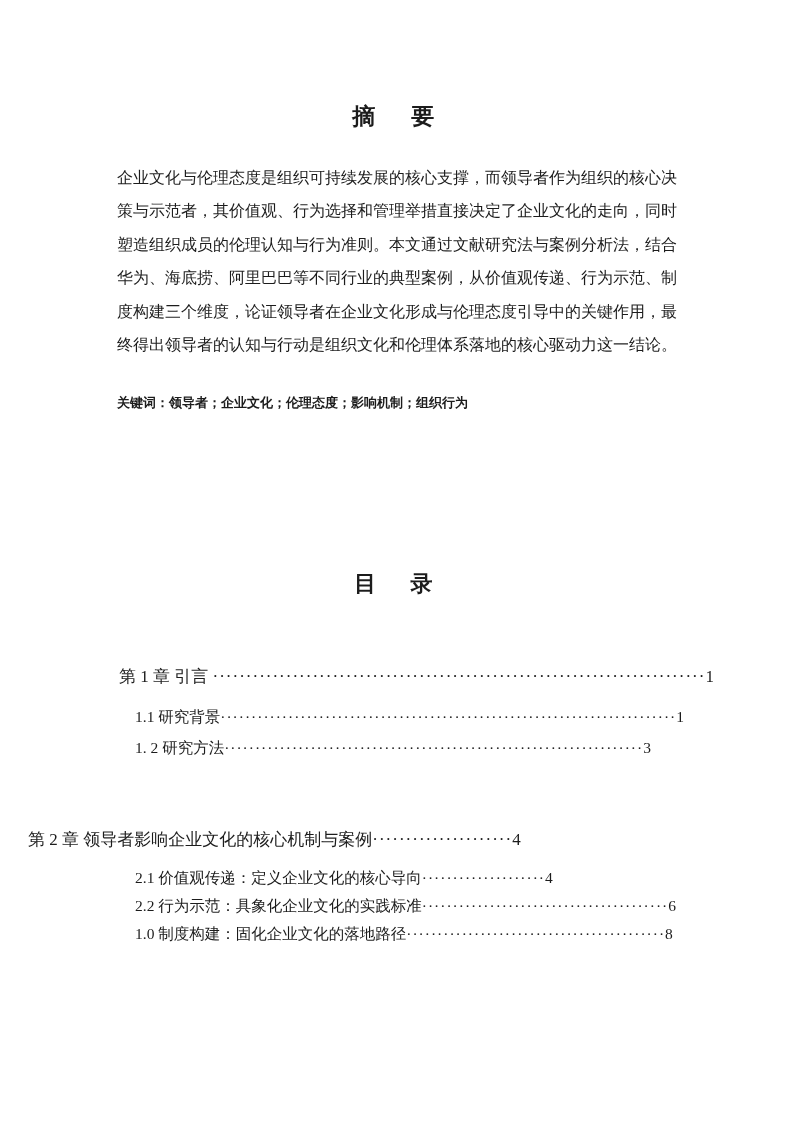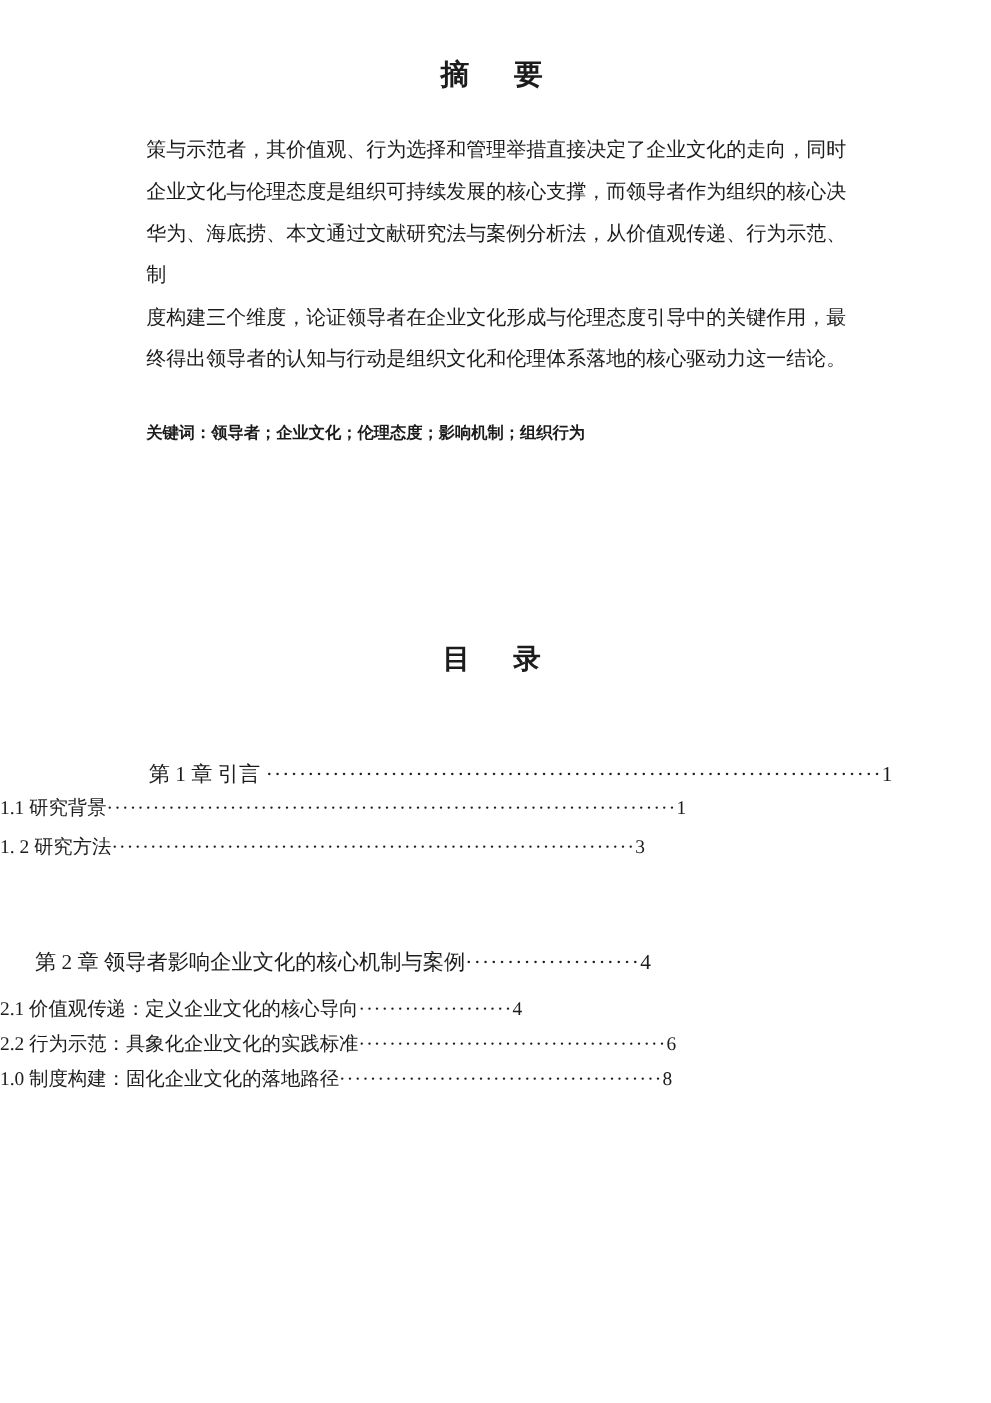--- a/index.html
+++ b/index.html
@@ -6,21 +6,21 @@
   .page {
     position: relative;
     width: 793px;
     height: 1122px;
     background: #ffffff;
     color: #1c1c1c;
     font-family: "Liberation Serif", "DejaVu Serif", serif;
     overflow: hidden;
   }
   .abstract-title {
-    padding-top: 48px;
+    padding-top: 105px;
     text-align: center;
     font-size: 23px;
     line-height: 23px;
     font-weight: bold;
     letter-spacing: 0.28em;
   }
   .abstract-body {
     margin: 33px 0 0 117px;
     width: 560px;
     font-size: 16px;
@@ -47,39 +47,41 @@
     font-weight: bold;
     letter-spacing: 0.28em;
   }
   .toc-row { white-space: nowrap; }
   .toc-chapter {
     margin-left: 119px;
     font-size: 17px;
     line-height: 24px;
   }
   .toc-sub {
+    margin-left: 135px;
     font-size: 15.5px;
   }
   .group-1 .toc-sub { line-height: 30.5px; }
   .group-2 .toc-sub { line-height: 28px; }
-  .chapter-1 { margin-top: 66px; }
+  .chapter-1 { margin-top: 66px; margin-bottom: 13px; }
   .chapter-2 { margin-top: 65px; margin-bottom: 12px; margin-left: 28px; }
   .toc-dots { letter-spacing: 1px; }
 </style>
 </head>
 <body>
 
 <div class="page">
 
   <div class="abstract-title">摘　要</div>
 
   <div class="abstract-body">
+    <div class="abstract-line">企业文化与伦理态度是组织可持续发展的核心支撑，而领导者作为组织的核心决</div>
     <div class="abstract-line">策与示范者，其价值观、行为选择和管理举措直接决定了企业文化的走向，同时</div>
-    <div class="abstract-line">企业文化与伦理态度是组织可持续发展的核心支撑，而领导者作为组织的核心决</div>
-    <div class="abstract-line">华为、海底捞、本文通过文献研究法与案例分析法，从价值观传递、行为示范、制</div>
+    <div class="abstract-line">塑造组织成员的伦理认知与行为准则。本文通过文献研究法与案例分析法，结合</div>
+    <div class="abstract-line">华为、海底捞、阿里巴巴等不同行业的典型案例，从价值观传递、行为示范、制</div>
     <div class="abstract-line">度构建三个维度，论证领导者在企业文化形成与伦理态度引导中的关键作用，最</div>
     <div class="abstract-line">终得出领导者的认知与行动是组织文化和伦理体系落地的核心驱动力这一结论。</div>
   </div>
 
   <div class="keywords-line">关键词：领导者；企业文化；伦理态度；影响机制；组织行为</div>
 
   <div class="toc-title">目　录</div>
 
   <div class="toc">
 

